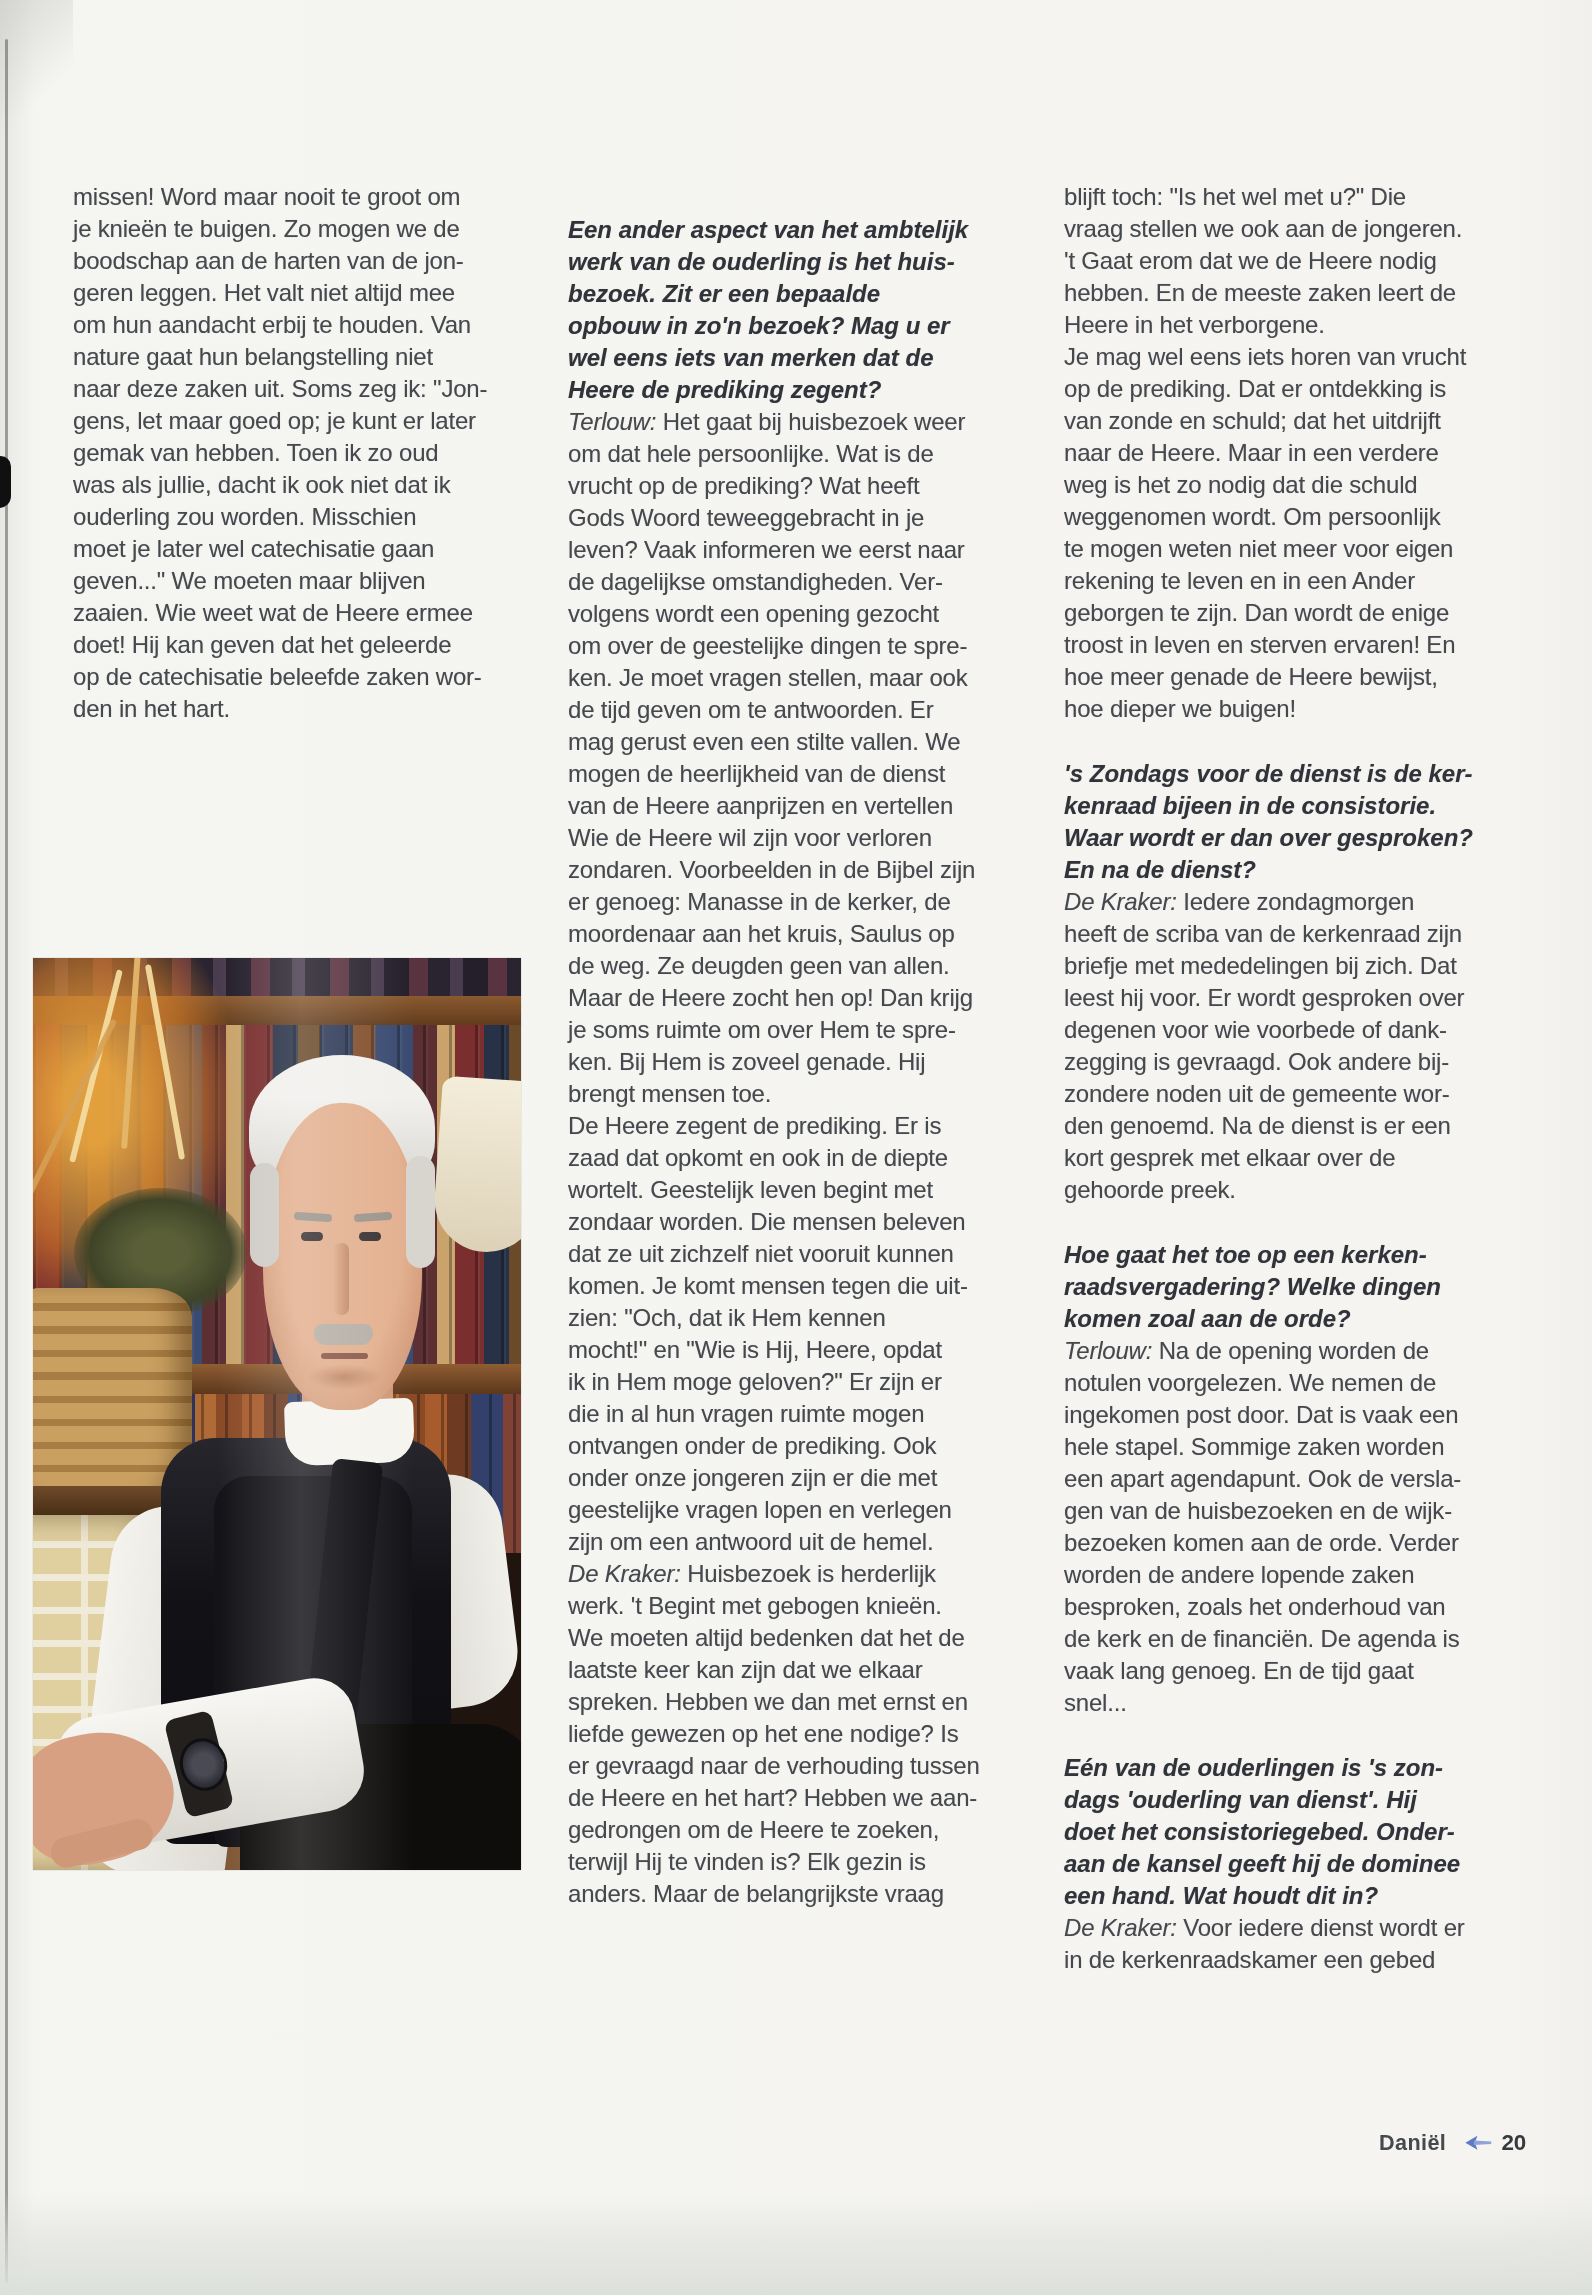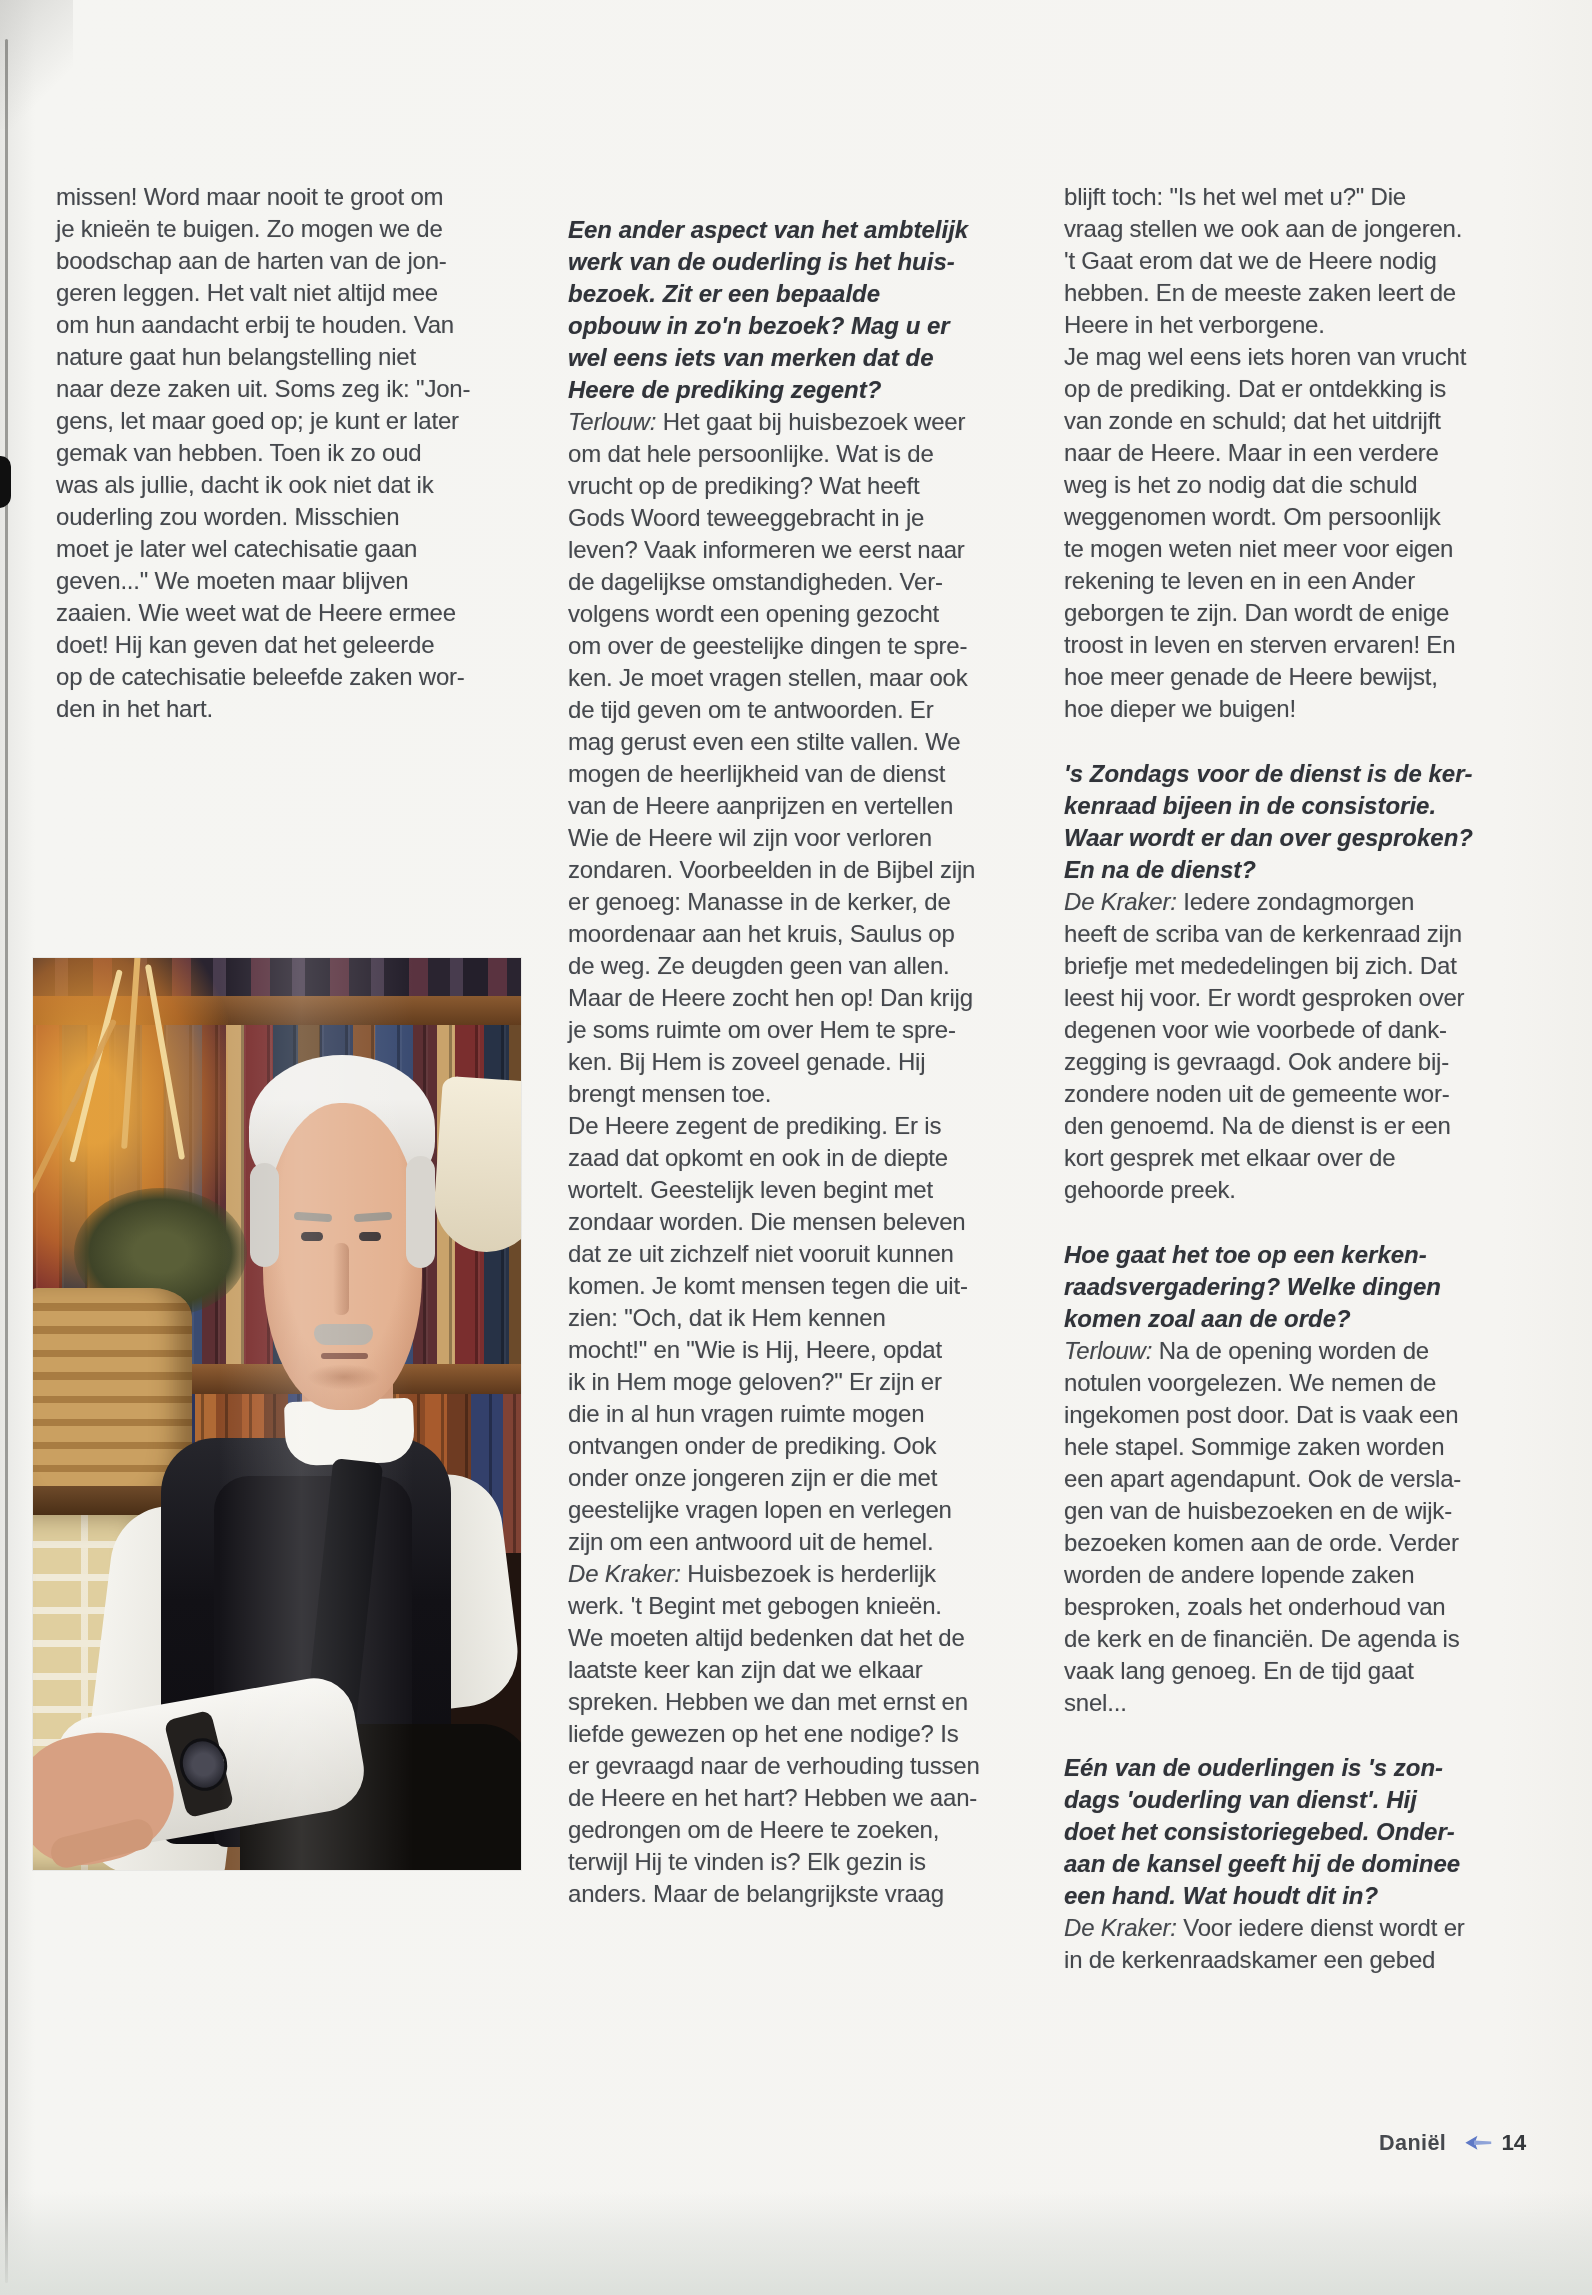--- a/index.html
+++ b/index.html
@@ -8,21 +8,21 @@
     background:linear-gradient(90deg,#e7e7e4 0px,#f5f5f2 35px,#f5f4f1 1502px,#f1f0ec 1592px);
     font-family:"Liberation Sans","DejaVu Sans",sans-serif;
   }
   
   .scan-line{position:absolute;left:5.2px;top:39px;width:2.6px;height:2244px;background:rgba(75,75,72,.5);border-radius:1.7px;}
   .corner-shade{position:absolute;left:0;top:0;width:73px;height:129px;background:linear-gradient(135deg,rgba(200,200,197,.65),rgba(200,200,197,0) 70%);}
   .ink-blob{position:absolute;left:-3.5px;top:456px;width:14.7px;height:52px;background:#101010;border-radius:0 10.4px 12px 0;}
   .bottom-band{position:absolute;left:0;top:2192px;width:1592px;height:104px;background:linear-gradient(180deg,rgba(221,224,220,0) 0%,rgba(221,224,220,.55) 45%,#dce0db 100%);}
   
   .col{position:absolute;top:181px;width:466px;color:#45484d;font-size:24px;line-height:32px;letter-spacing:-0.2px;text-shadow:0 0 0.9px rgba(69,72,77,.28);}
-  .col-1{left:56px;}
+  .col-1{left:73px;}
   .col-2{left:568px;}
   .col-3{left:1064px;}
   .block{margin:0;white-space:pre-line;}
   .block.heading{font-weight:bold;font-style:italic;margin-top:33px;color:#303339;letter-spacing:0;text-shadow:0 0 0.9px rgba(48,51,57,.3);}
   .speaker{font-style:italic;margin-top:32px;}
   
   .footer{position:absolute;left:1379px;top:2130px;display:flex;align-items:center;gap:8.6px;color:#46494e;}
   .footer .mag{font-size:21.6px;font-weight:bold;letter-spacing:0.4px;}
   .footer .pagenum{font-size:22.4px;font-weight:bold;color:#36393d;}
   .footer svg{display:block;}
@@ -268,18 +268,18 @@
     <div class="watch-face"></div>
     <div class="photo-light"></div>
   </div>
 
   <div class="footer">
     <span class="mag">Daniël</span>
     <svg width="38" height="15.5" viewBox="0 0 44 18" aria-hidden="true">
       <path d="M12 9 L26 1 L23 9 L26 17 Z" fill="#5f79c6"></path>
       <path d="M22 6.5 L42 7.5 L42 10.5 L22 11.5 Z" fill="#8fa3d8"></path>
     </svg>
-    <span class="pagenum">14</span>
+    <span class="pagenum">20</span>
   </div>
 
   <div class="bottom-band"></div>
 </div>
 
 
 </body></html>

